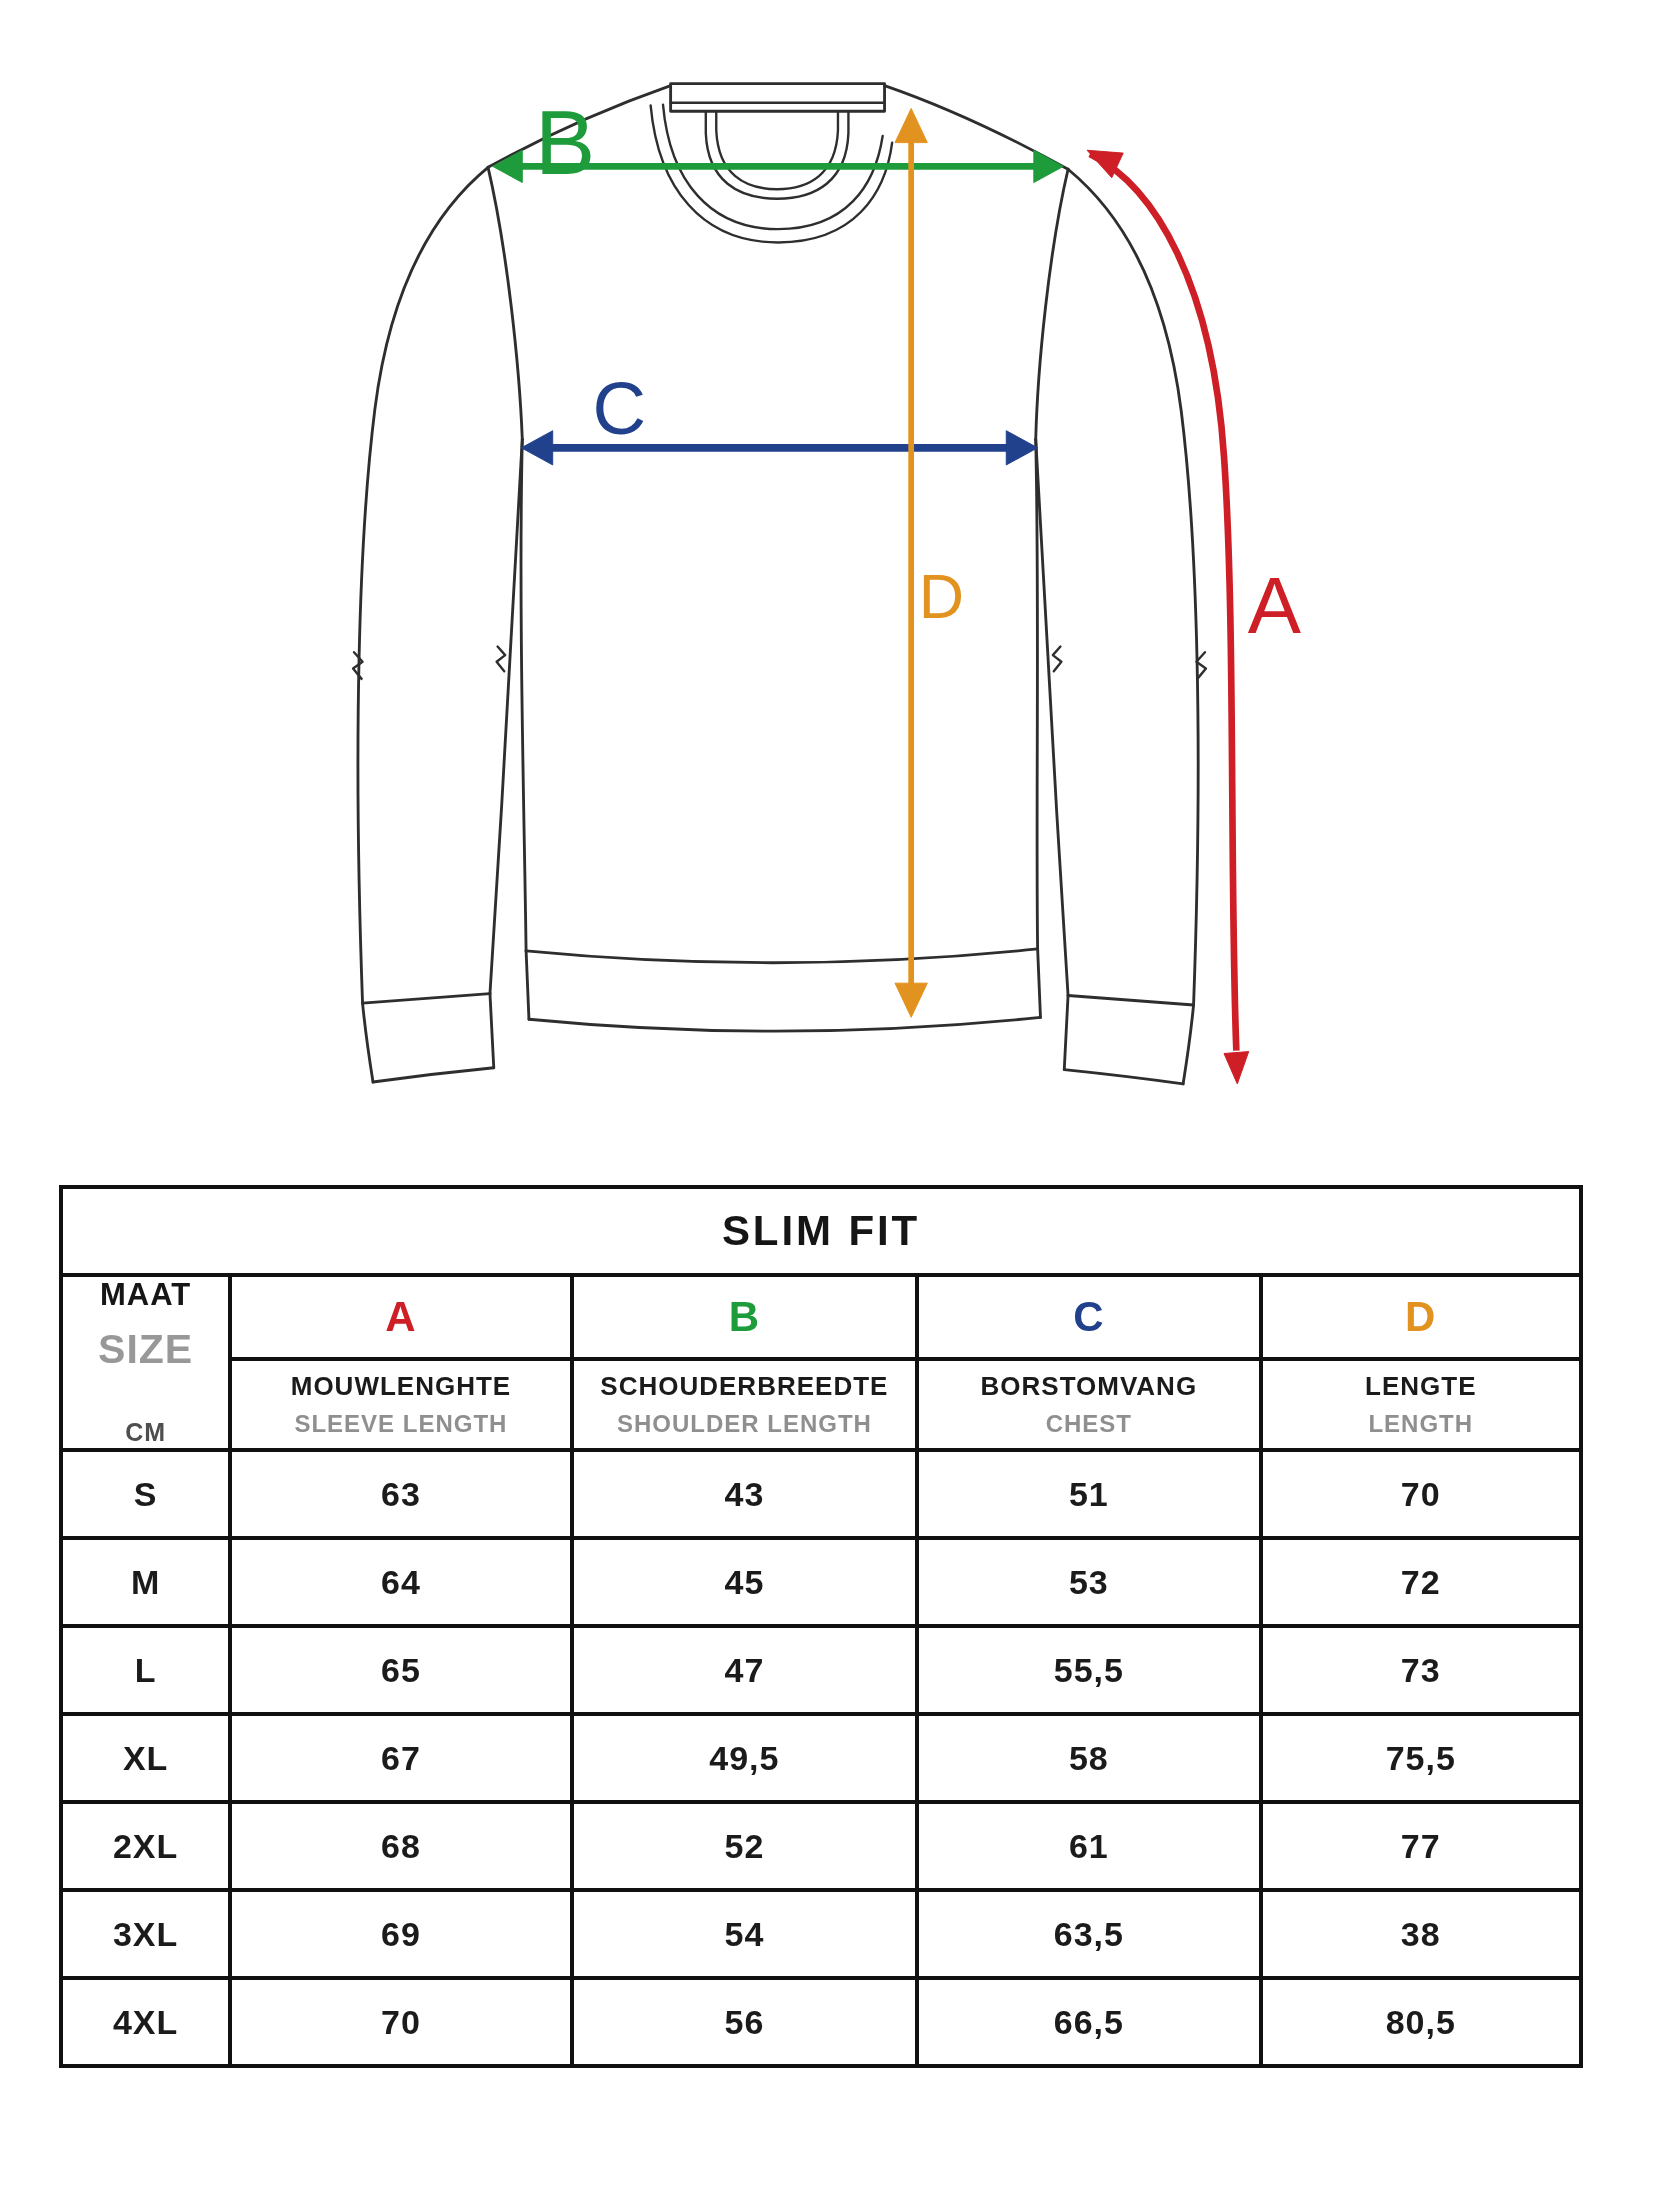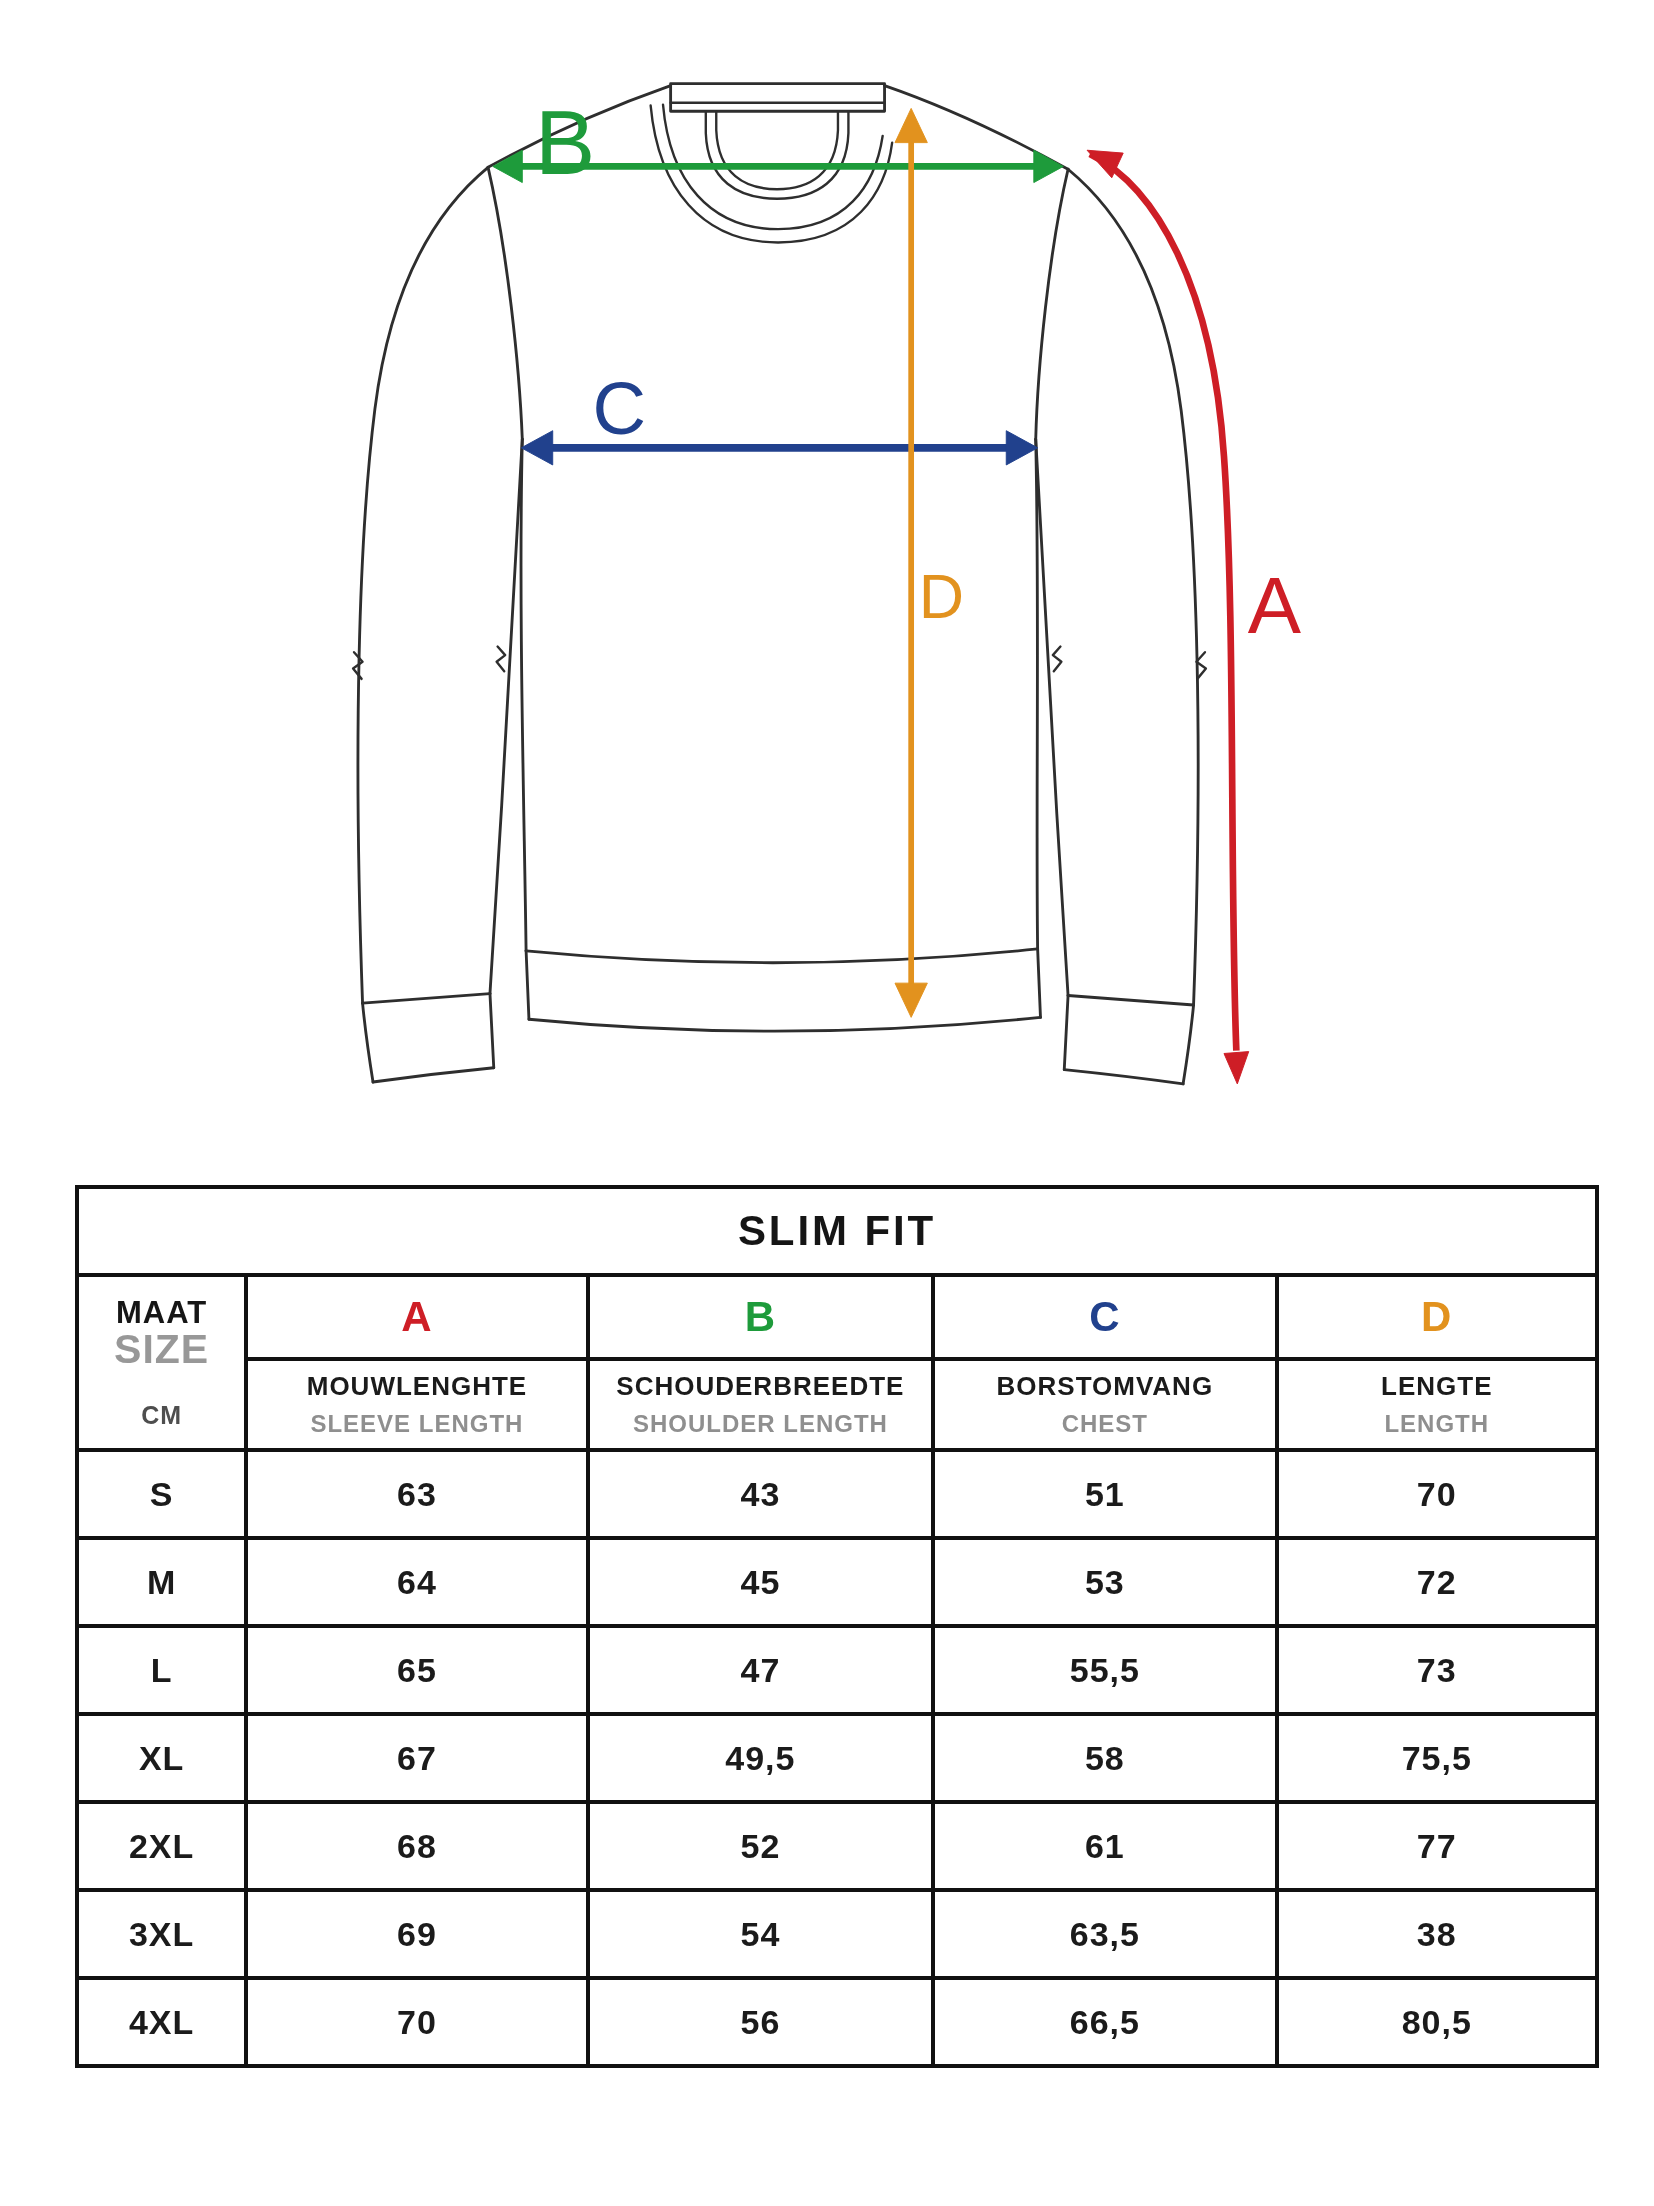--- a/index.html
+++ b/index.html
@@ -19,21 +19,21 @@
   .lbl-d { fill:#e2921e; font-size:66px; }
   .lbl-a { fill:#ce1e26; font-size:84px; text-anchor:middle; }
 
   .arr-b { stroke:#1e9b3b; fill:#1e9b3b; }
   .arr-c { stroke:#21418d; fill:#21418d; }
   .arr-d { stroke:#e2921e; fill:#e2921e; }
   .arr-a { stroke:#ce1e26; fill:#ce1e26; }
   .nofill { fill:none; }
 
   table.size-table {
-    position:absolute; left:75px; top:1185px; width:1524px;
+    position:absolute; left:59px; top:1185px; width:1524px;
     border-collapse:collapse; table-layout:fixed; background:#ffffff;
   }
   table.size-table td { border:4.8px solid #111111; text-align:center; vertical-align:middle; padding:0; }
 
   .col-size { width:169px; }
   .col-a { width:341px; } .col-b { width:345px; } .col-c { width:343px; } .col-d { width:320px; }
 
   tr.title-row td { height:88px; font-size:42px; font-weight:700; letter-spacing:2.9px; color:#151515; }
   tr.letters-row td { height:84px; }
   tr.names-row td { height:91px; }
@@ -42,21 +42,21 @@
   td.letter-cell { font-size:42px; font-weight:700; letter-spacing:1px; }
   td.letter-cell.ca { color:#ce1e26; }
   td.letter-cell.cb { color:#1e9b3b; }
   td.letter-cell.cc { color:#21418d; }
   td.letter-cell.cd { color:#e2921e; }
 
   td.name-cell .nl { font-size:26px; font-weight:700; color:#1b1b1b; letter-spacing:1px; line-height:38px; }
   td.name-cell .en { font-size:24px; font-weight:700; color:#8f8f8f; letter-spacing:1px; line-height:38px; }
 
   td.maat-cell { }
-  td.maat-cell .inner { display:flex; flex-direction:column; align-items:center; justify-content:center; height:100%; }
+  td.maat-cell .inner { display:flex; flex-direction:column; align-items:center; justify-content:space-between; height:100%; }
   td.maat-cell .maat { font-size:31px; font-weight:700; color:#161616; letter-spacing:1px; line-height:36px; }
   td.maat-cell .siz  { font-size:41px; font-weight:700; color:#989898; letter-spacing:1px; line-height:36px; }
   td.maat-cell .cm   { font-size:25px; font-weight:700; color:#4e4e4e; letter-spacing:1px; line-height:32px; margin-top:32px; }
 </style>
 </head>
 <body>
 
 <div class="page">
 
   <svg class="diagram" viewBox="0 0 1740 1240">

